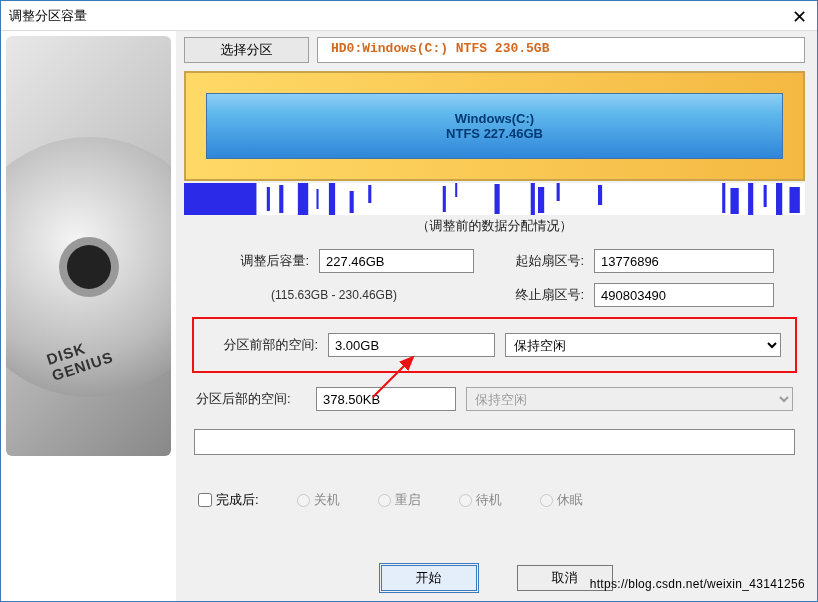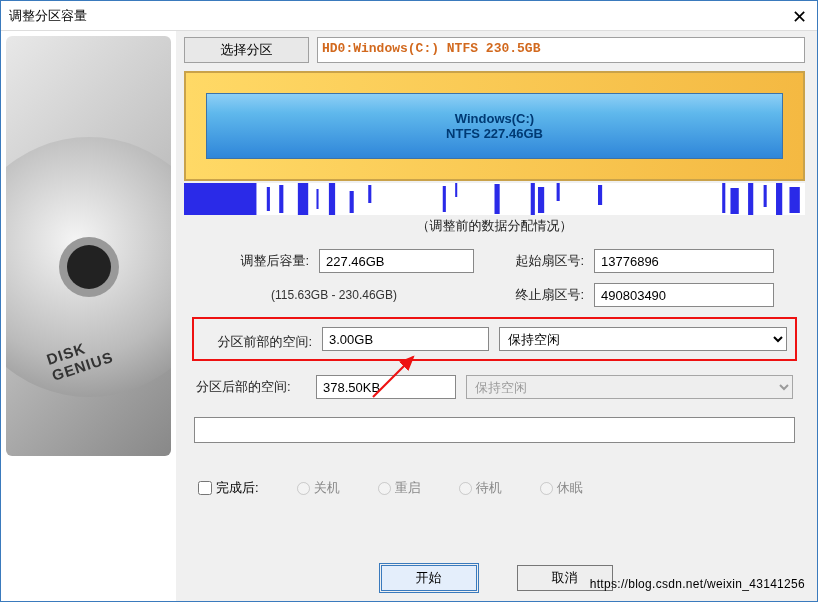--- a/index.html
+++ b/index.html
@@ -15,36 +15,36 @@
 .sidebar { width: 175px; background: #fff; padding: 5px; display: flex; align-items: stretch; }
 .disk-art { width: 165px; height: 420px; background: linear-gradient(135deg, #e8e8e8 0%, #c0c0c0 50%, #888 100%); border-radius: 6px; position: relative; overflow: hidden; }
 .disk-art::before { content: ""; position: absolute; left: 50%; top: 55%; width: 260px; height: 260px; margin: -130px 0 0 -130px; border-radius: 50%; background: radial-gradient(circle at 45% 40%, #f5f5f5 0%, #bbb 55%, #777 100%); }
 .disk-art::after { content: ""; position: absolute; left: 50%; top: 55%; width: 44px; height: 44px; margin: -22px 0 0 -22px; border-radius: 50%; background: #222; box-shadow: 0 0 0 8px #999; }
 .disk-label { position: absolute; left: 50%; top: 72%; transform: translateX(-50%) rotate(-18deg); color: #333; font-weight: bold; font-size: 15px; letter-spacing: 1px; font-family: Arial, sans-serif; z-index: 2; }
 
 .main { flex: 1; padding: 6px 12px 8px 8px; position: relative; }
 
 .selrow { display: flex; margin-bottom: 8px; }
 .selbtn { width: 125px; height: 26px; background: #e8e8e8; border: 1px solid #a0a0a0; font-size: 13px; cursor: pointer; }
-.selval { flex: 1; margin-left: 8px; height: 26px; border: 1px solid #a0a0a0; background: #fff; padding: 3px 4px; font-family: "Courier New", monospace; font-weight: bold; font-size: 13px; color: #d2691e; }
+.selval { flex: 1; margin-left: 8px; height: 26px; border: 1px solid #a0a0a0; background: #fff; padding: 3px 13px; font-family: "Courier New", monospace; font-weight: bold; font-size: 13px; color: #d2691e; }
 
 .bar-wrap { border: 2px solid #c9a24a; background: linear-gradient(to right, #ffd966, #f4b942); padding: 20px; margin-bottom: 2px; }
 .bar { height: 66px; background: linear-gradient(to bottom, #8ecff6 0%, #5fb8ec 30%, #2f86d9 100%); display: flex; flex-direction: column; align-items: center; justify-content: center; color: #003a74; font-size: 13px; font-weight: bold; border: 1px solid #3c73a8; }
 
 .usage-strip { height: 32px; background: #fff; border: 0; margin-bottom: 2px; }
 .usage-strip svg { display: block; }
 
 .caption { text-align: center; font-size: 13px; color: #222; margin-bottom: 14px; }
 
 .grid { display: grid; grid-template-columns: 115px 155px 100px 180px; column-gap: 10px; row-gap: 10px; align-items: center; margin: 0 10px 10px 10px; font-size: 13px; }
 .lbl { text-align: right; color: #222; }
 .inp { height: 24px; border: 1px solid #888; background: #fff; padding: 2px 6px; font-size: 13px; width: 100%; }
 .range-hint { font-size: 12px; color: #333; text-align: center; grid-column: 1 / span 2; }
 
-.hl-row { display: flex; align-items: flex-end; gap: 10px; margin: 8px 8px 10px 8px; padding: 8px; border: 2px solid #e11; }
+.hl-row { display: flex; align-items: center; gap: 10px; margin: 8px 8px 10px 8px; padding: 14px; border: 2px solid #e11; }
 .hl-row .lbl { width: 110px; text-align: right; font-size: 13px; }
 .hl-row .inp { width: 167px; }
 .combo { flex: 1; height: 24px; border: 1px solid #888; background: #fff; font-size: 13px; padding: 2px 4px; }
 
 .row-after { display: flex; align-items: center; gap: 10px; margin: 0 8px 14px 8px; padding: 4px; }
 .row-after .lbl { width: 110px; text-align: left; font-size: 13px; }
 .row-after .inp { width: 140px; }
 .combo.disabled { background: #eee; color: #777; }
 
 .arrow { position: absolute; left: 195px; top: 320px; pointer-events: none; }

